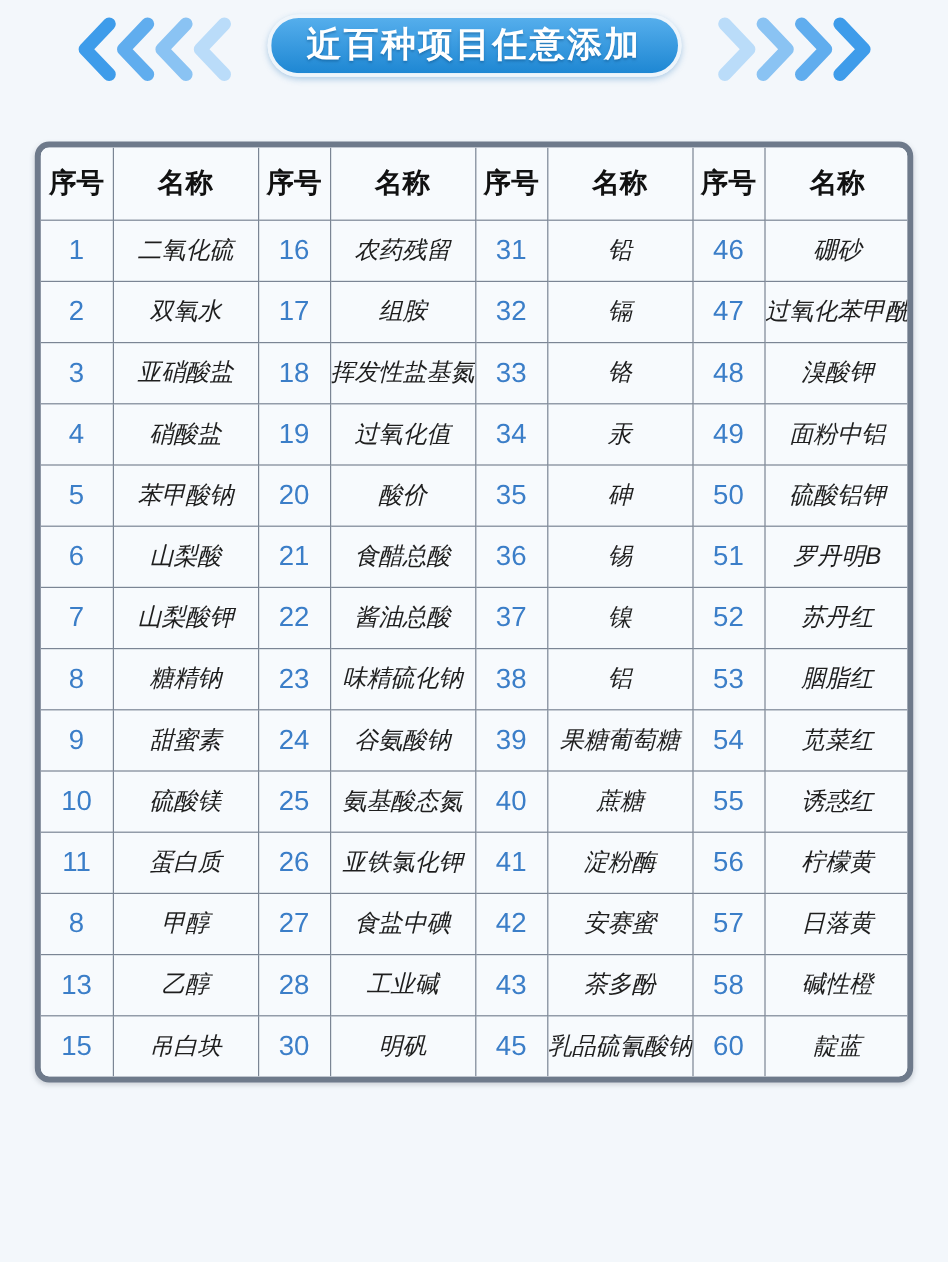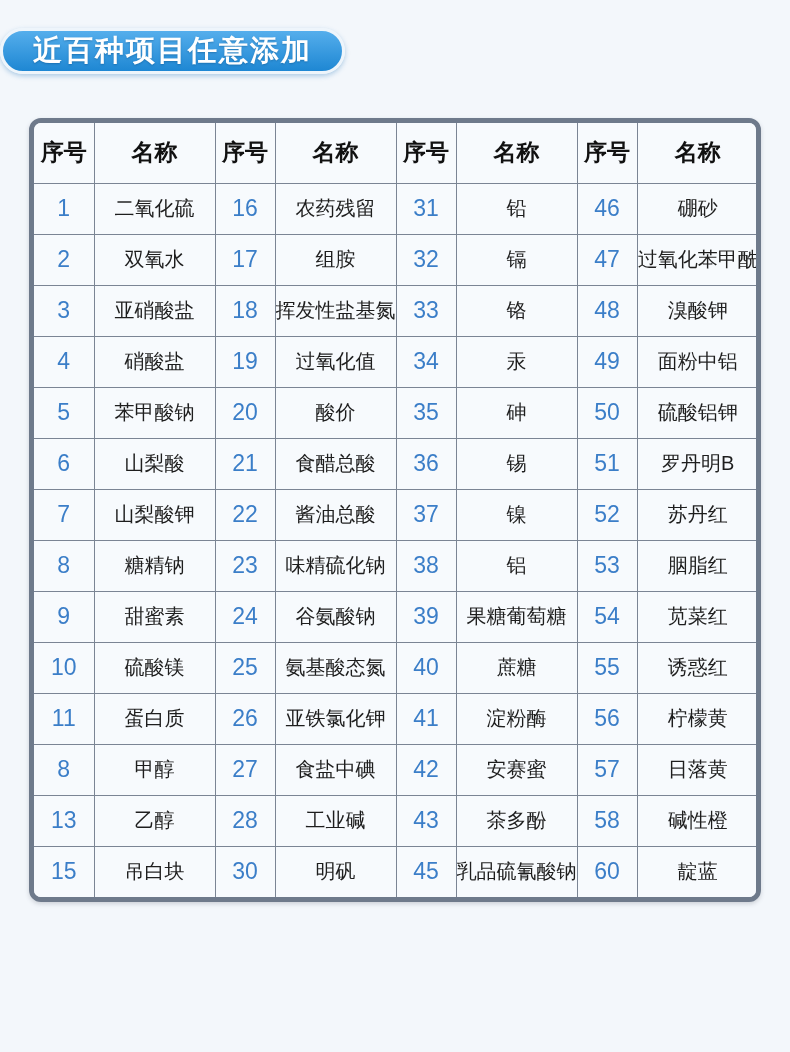--- a/index.html
+++ b/index.html
@@ -19,21 +19,20 @@
     overflow:hidden;
   }
   
   .banner{
     height:90px;
     display:flex;
     align-items:flex-start;
     justify-content:center;
     gap:30px;
     padding-top:12px;
-    flex-direction:column;
   }
   .chevrons{display:block;margin-top:2px;}
   .pill{
     min-width:344px;
     height:52px;
     border-radius:26px;
     border:3px solid #eef5fb;
     background:linear-gradient(to bottom,#55aeec,#1e87d3);
     color:#ffffff;
     font-size:29px;
@@ -78,20 +77,21 @@
     color:var(--head);
   }
   td{height:51px;}
   td.no{
     font-size:23px;
     color:var(--serial);
   }
   td.name{
     font-size:20px;
     color:var(--name);
+    font-style:italic;
   }
   tr > :first-child{border-left:none;}
   tr > :last-child{border-right:none;}
   thead tr > *{border-top:none;}
   tbody tr:last-child > *{border-bottom:none;}
 </style>
 </head>
 <body>
 
 <div class="banner">

